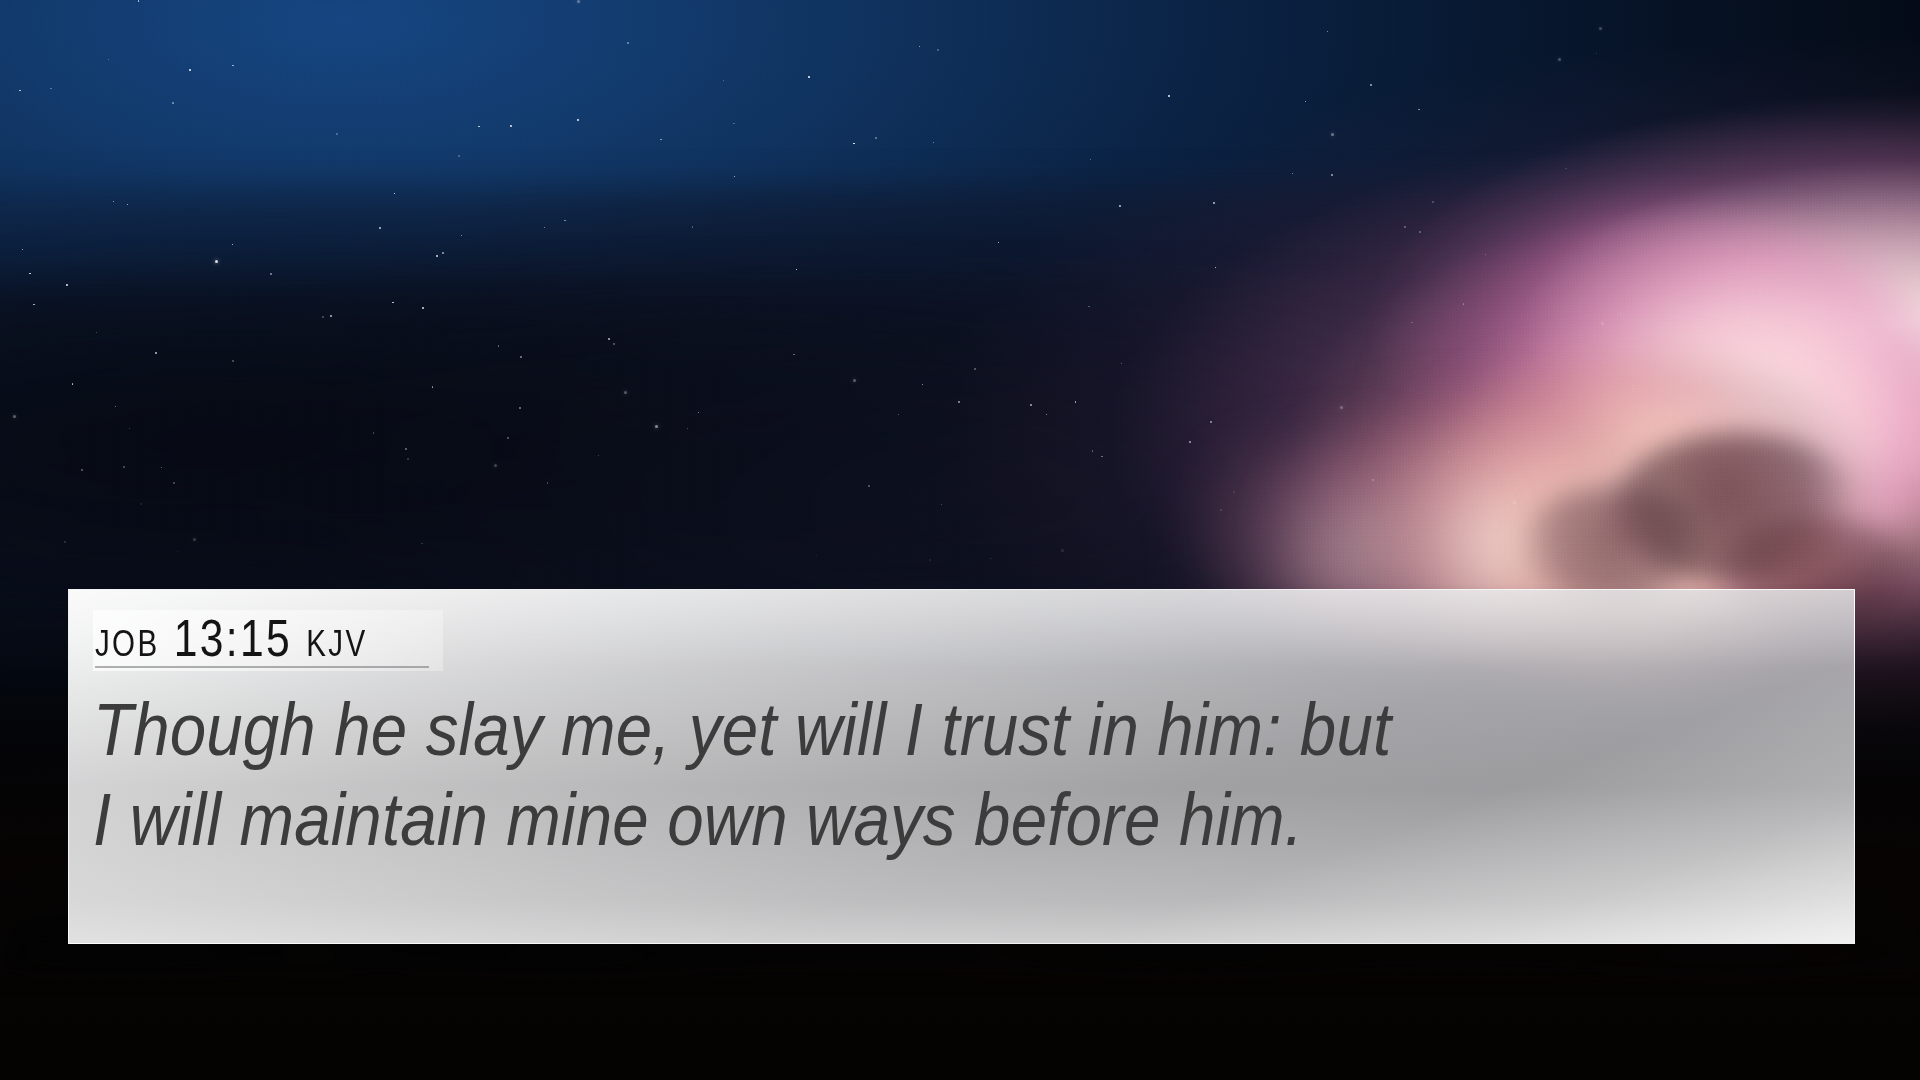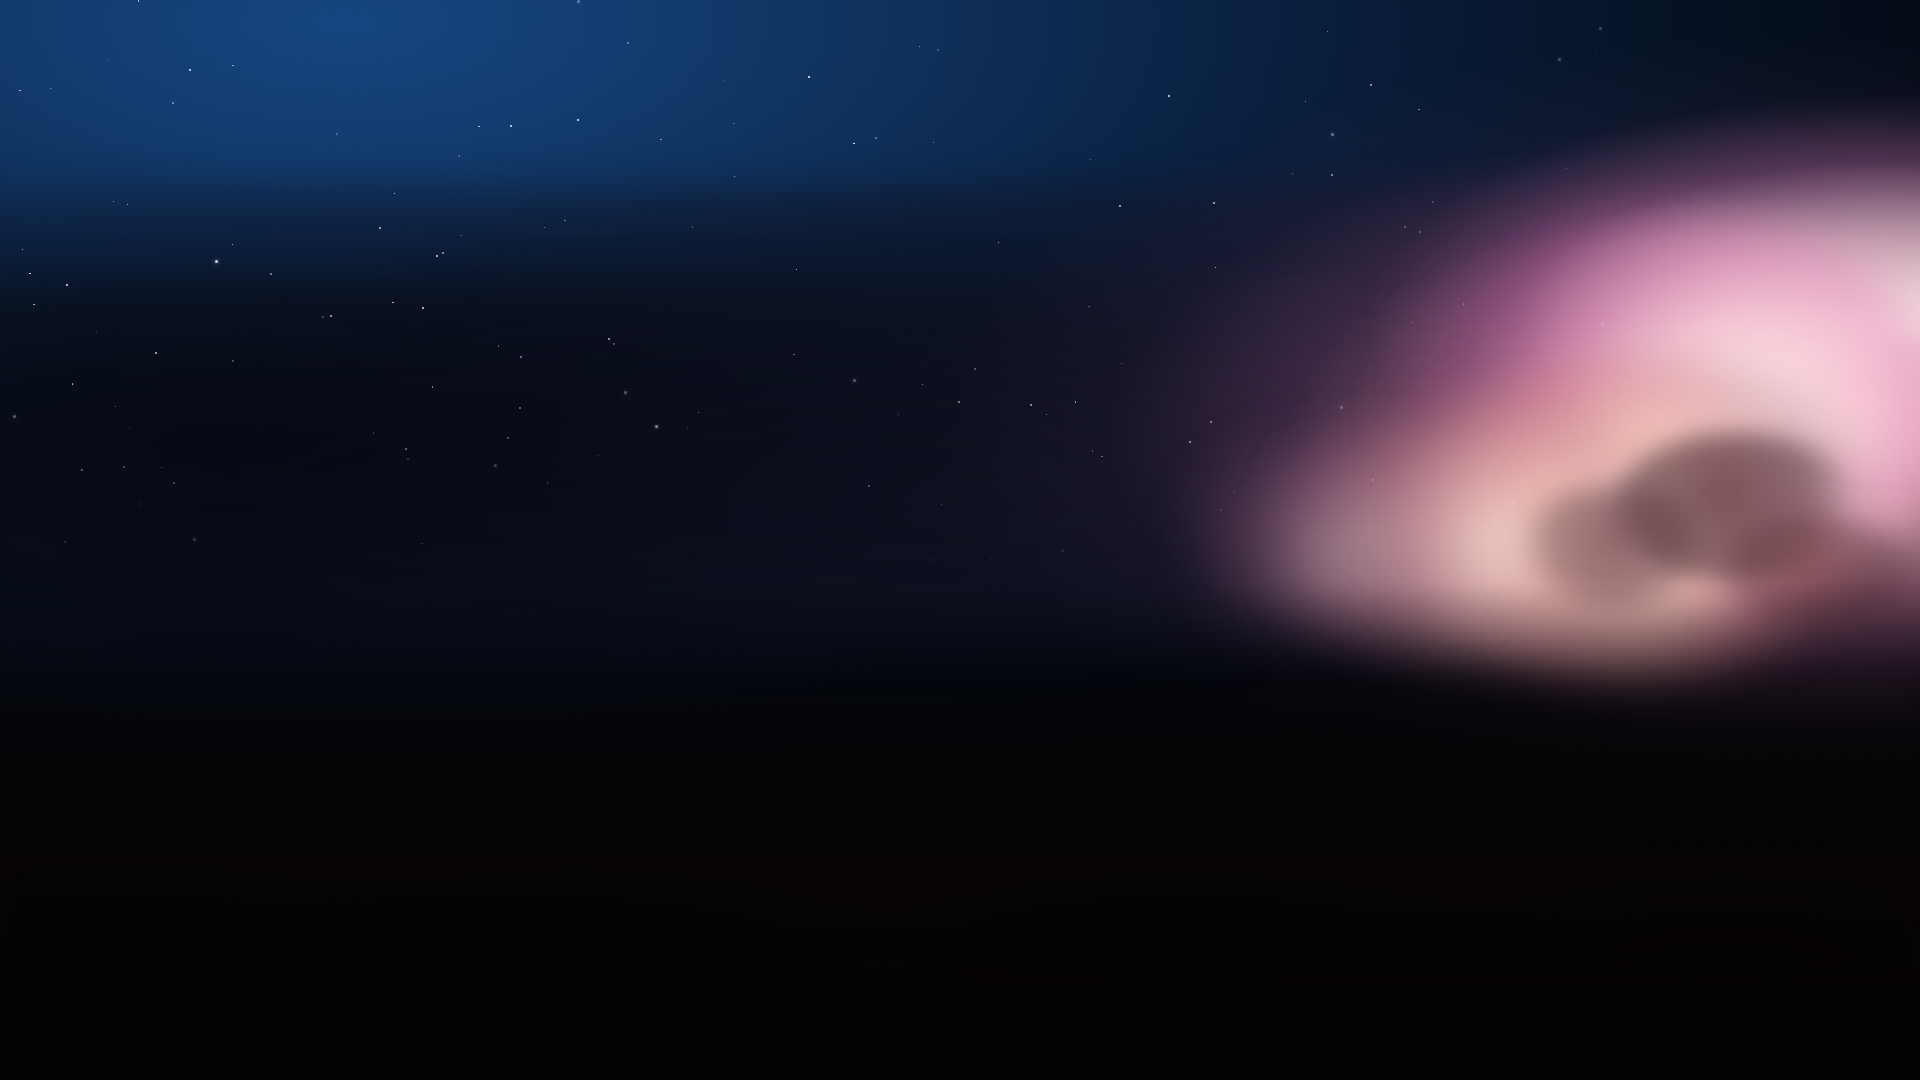--- a/index.html
+++ b/index.html
@@ -497,14 +497,29 @@
         <div class="star" style="left: 848.1px; top: 1050.3px; width: 1.6px; height: 1.6px; opacity: 0.22; background: rgb(207, 214, 230);"></div>
         <div class="star" style="left: 782.8px; top: 958.2px; width: 1.6px; height: 1.6px; opacity: 0.21; background: rgb(207, 214, 230);"></div>
         <div class="star" style="left: 1277.2px; top: 1005.7px; width: 1.6px; height: 1.6px; opacity: 0.44; background: rgb(207, 214, 230);"></div>
         <div class="star" style="left: 412px; top: 1069.9px; width: 1.6px; height: 1.6px; opacity: 0.2; background: rgb(207, 214, 230);"></div>
       </div>
     <div class="foreground"></div>
     <div class="treeline"></div>
     <div class="grain"></div>
   </div>
 
+  <div class="verse-panel">
+    <div class="verse-inner">
+
+      <div class="ref-wrap">
+        <span class="reference">Job 13:15 KJV</span>
+        <span class="ref-rule"></span>
+      </div>
+
+      <div class="verse-text">
+        <span class="verse-line">Though he slay me, yet will I trust in him: but</span>
+        <span class="verse-line">I will maintain mine own ways before him.</span>
+      </div>
+
+    </div>
+  </div>
 
 </div>
 
 </body></html>

